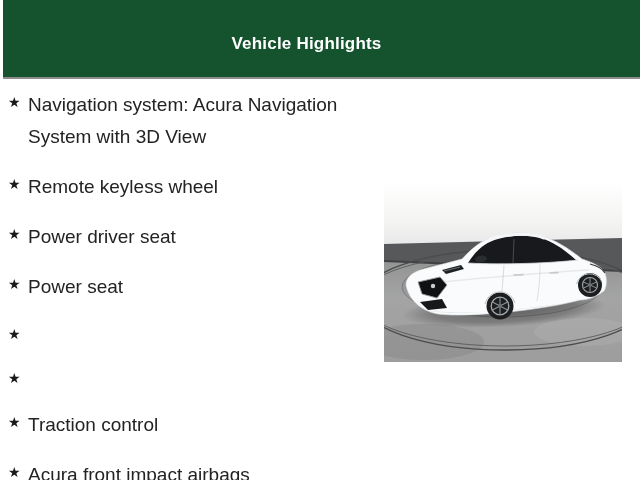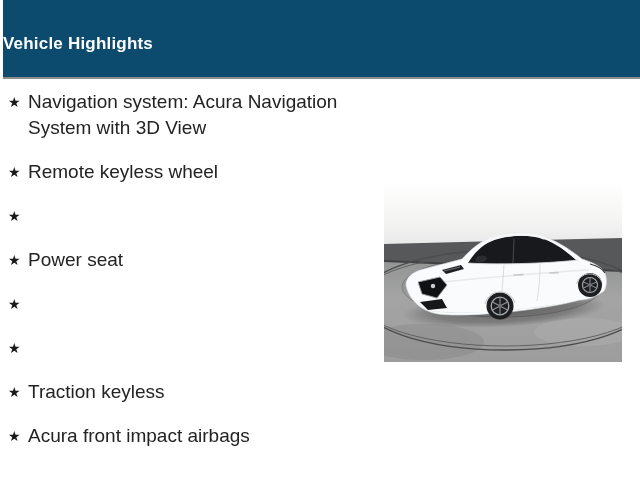--- a/index.html
+++ b/index.html
@@ -8,25 +8,25 @@
     background: #ffffff;
     font-family: "Liberation Sans", sans-serif;
     position: relative;
     overflow: hidden;
   }
   
   .header-bar {
     position: absolute;
     left: 3px; top: 0; right: 0;
     height: 79px;
-    background: #0c4a6e;
+    background: #14532d;
     border-bottom: 2px solid #8d8d8d;
     display: flex;
     align-items: center;
-    justify-content: flex-start;
+    justify-content: center;
     padding-right: 30px;
     padding-top: 10px;
     box-sizing: border-box;
   }
   .header-title {
     color: #ffffff;
     font-size: 17px;
     font-weight: bold;
     letter-spacing: 0.2px;
   }
@@ -43,21 +43,21 @@
   }
   .star {
     flex: 0 0 20px;
     width: 20px;
     font-size: 14px;
     line-height: 26px;
     color: #1a1a1a;
   }
   .feature-text {
     font-size: 19px;
-    line-height: 26px;
+    line-height: 32px;
     color: #232323;
     white-space: pre-line;
   }
   
   .vehicle-photo {
     position: absolute;
     left: 384px; top: 182px;
     width: 238px; height: 180px;
     overflow: hidden;
   }
@@ -75,34 +75,35 @@
     <span class="star">★</span>
     <span class="feature-text">Navigation system: Acura Navigation
 System with 3D View</span>
   </div>
   <div class="feature-item">
     <span class="star">★</span>
     <span class="feature-text">Remote keyless wheel</span>
   </div>
   <div class="feature-item">
     <span class="star">★</span>
+    <span class="feature-text">Power driver seat</span>
   </div>
   <div class="feature-item">
     <span class="star">★</span>
     <span class="feature-text">Power seat</span>
   </div>
   <div class="feature-item">
     <span class="star">★</span>
   </div>
   <div class="feature-item">
     <span class="star">★</span>
   </div>
   <div class="feature-item">
     <span class="star">★</span>
-    <span class="feature-text">Traction keyless</span>
+    <span class="feature-text">Traction control</span>
   </div>
   <div class="feature-item">
     <span class="star">★</span>
     <span class="feature-text">Acura front impact airbags</span>
   </div>
 </div>
 
 <div class="vehicle-photo">
   <svg width="238" height="180" viewBox="0 0 238 180" xmlns="http://www.w3.org/2000/svg">
     <defs>

